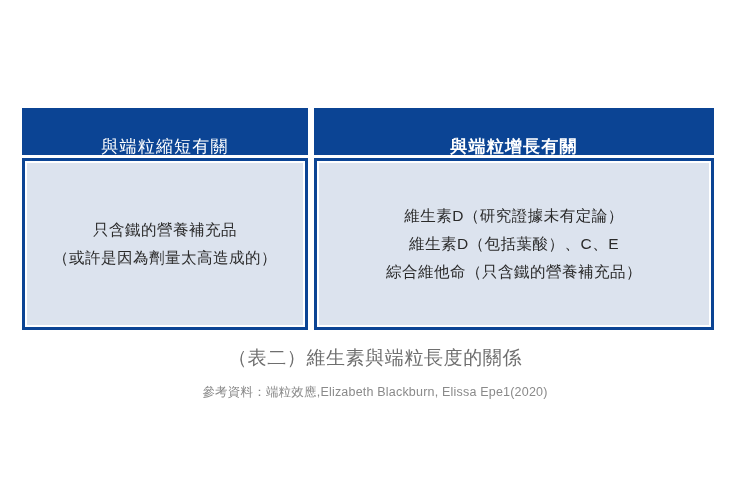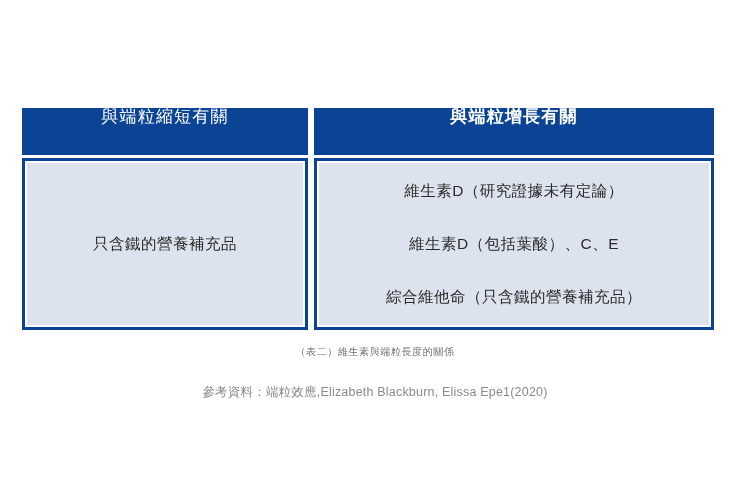--- a/index.html
+++ b/index.html
@@ -30,21 +30,21 @@
 
   .table-header-row {
     display: flex;
     width: 100%;
     height: 47px;
   }
   .header-cell {
     background: #0b4494;
     color: #ffffff;
     display: flex;
-    align-items: flex-start;
+    align-items: flex-end;
     justify-content: center;
     font-size: 17px;
     letter-spacing: 1.2px;
     line-height: 1;
     box-sizing: border-box;
   }
   .header-cell.left  { width: 286px; }
   .header-gap        { width: 6px; background: #ffffff; }
   .header-cell.right { flex: 1 1 auto; font-weight: bold; }
 
@@ -63,32 +63,32 @@
     flex-direction: column;
     align-items: center;
     justify-content: center;
     color: #2a2a2a;
     font-size: 15.5px;
     line-height: 28px;
     letter-spacing: 0.5px;
   }
   .body-cell.left  { width: 286px; }
   .body-gap        { width: 6px; background: #ffffff; }
-  .body-cell.right { flex: 1 1 auto; gap: 25px; }
+  .body-cell.right { flex: 1 1 auto; }
 
   .cell-line { white-space: nowrap; }
 
   
   #figure-caption {
     position: absolute;
     left: 0;
     top: 345px;
     width: 750px;
     text-align: center;
-    font-size: 10px;
+    font-size: 19px;
     letter-spacing: 0.6px;
     color: #6e6e6e;
   }
   #figure-source {
     position: absolute;
     left: 0;
     top: 384px;
     width: 750px;
     text-align: center;
     font-size: 12.5px;
@@ -109,20 +109,21 @@
       </div>
       <div class="header-gap"></div>
       <div class="header-cell right">
         <span>與端粒增長有關</span>
       </div>
     </div>
 
     <div class="table-body-row">
       <div class="body-cell left">
         <div class="cell-line">只含鐵的營養補充品</div>
+        <div class="cell-line">（或許是因為劑量太高造成的）</div>
       </div>
       <div class="body-gap"></div>
       <div class="body-cell right">
         <div class="cell-line">維生素D（研究證據未有定論）</div>
         <div class="cell-line">維生素D（包括葉酸）、C、E</div>
         <div class="cell-line">綜合維他命（只含鐵的營養補充品）</div>
       </div>
     </div>
 
   </div>

